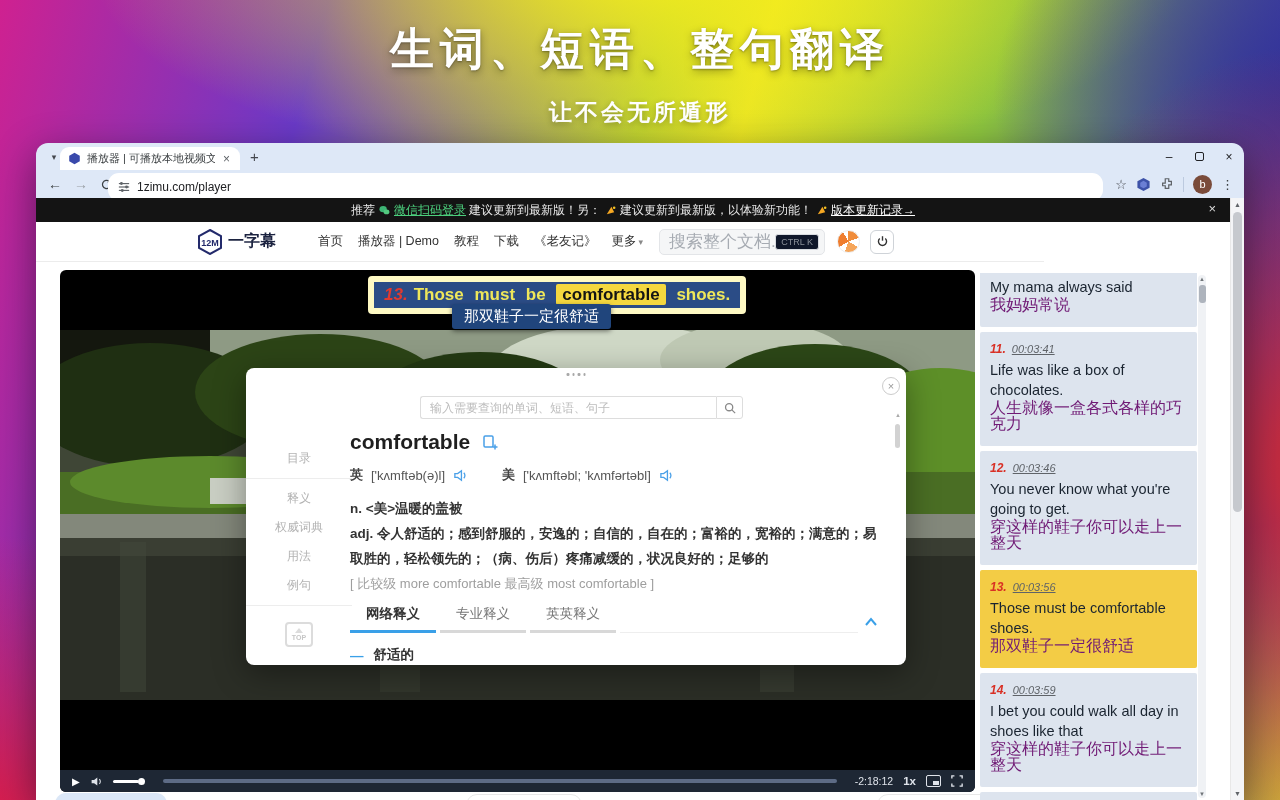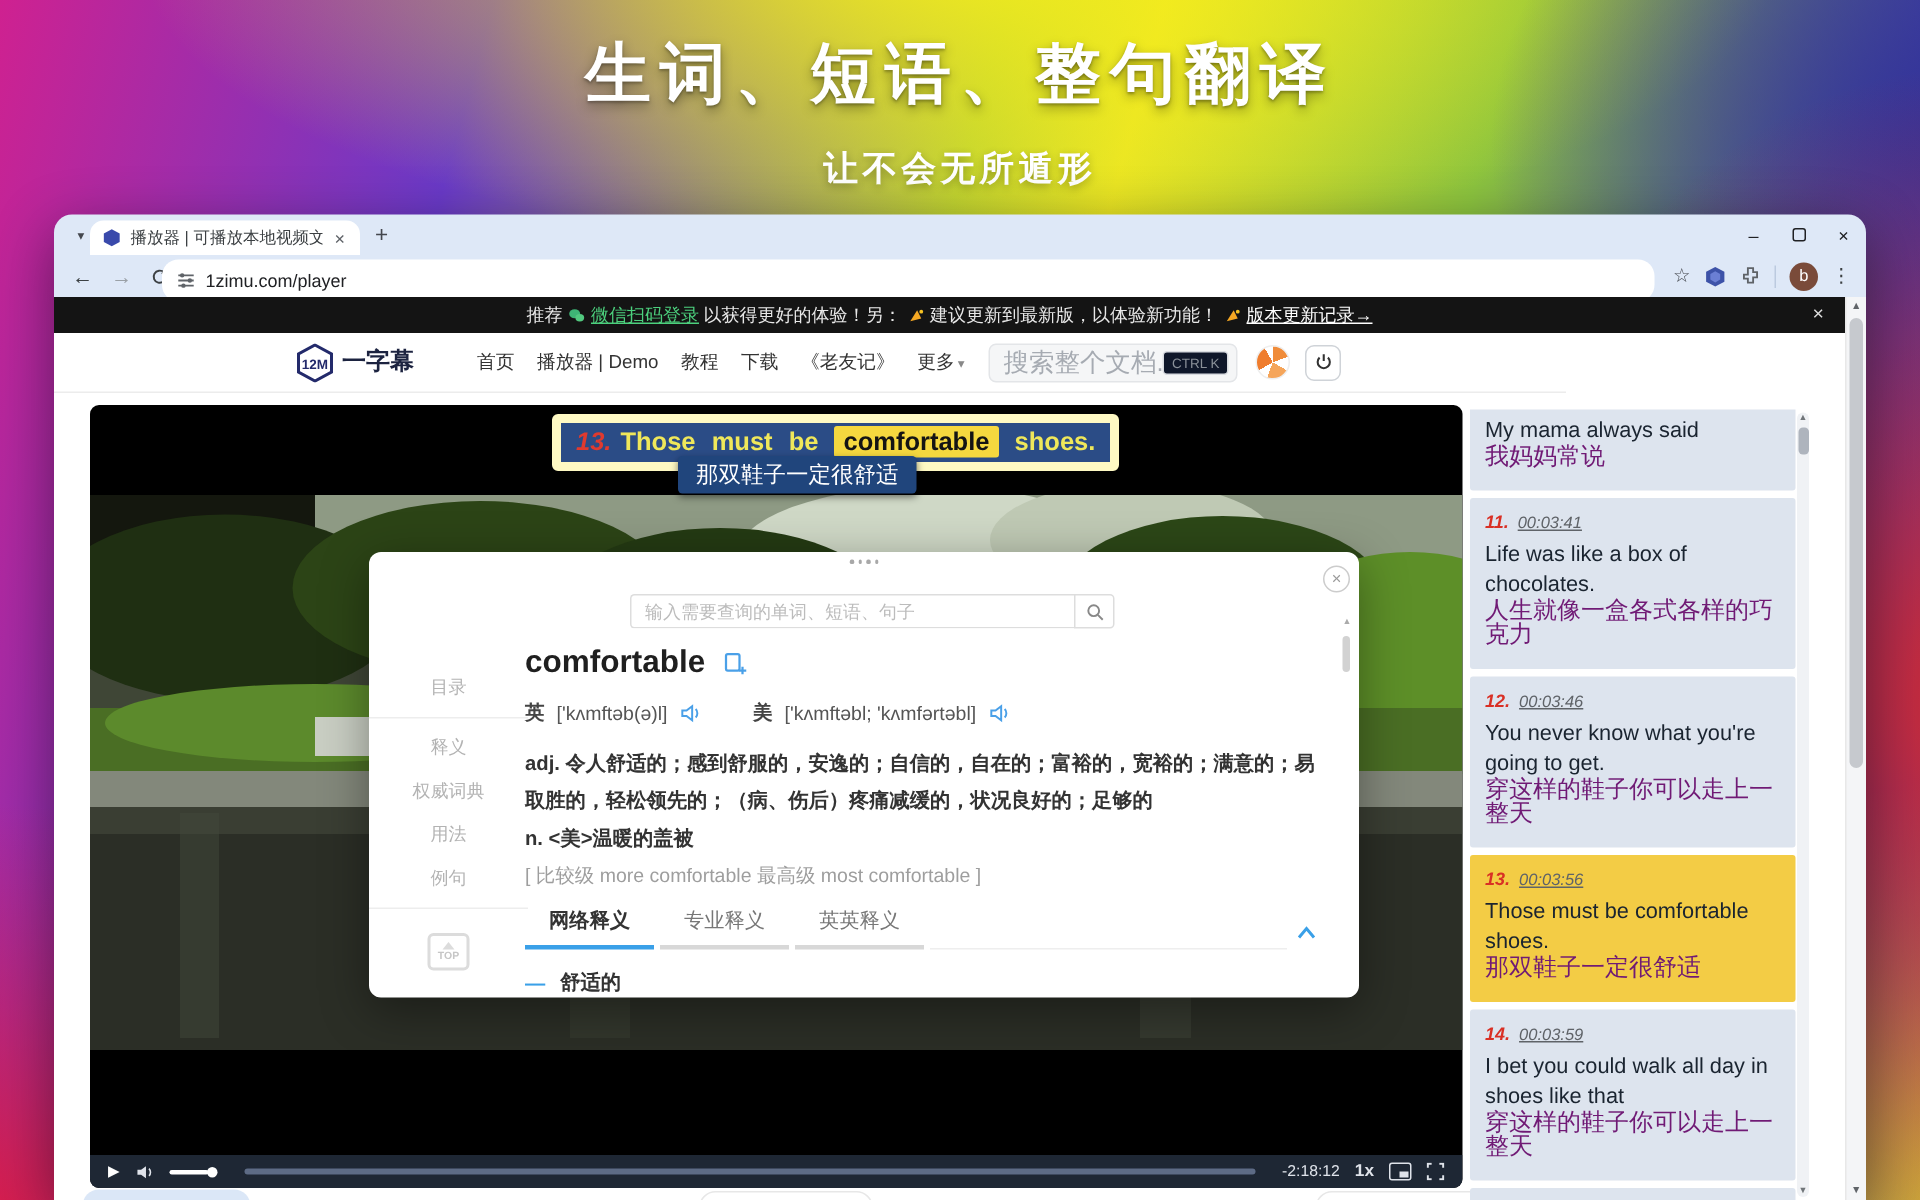--- a/index.html
+++ b/index.html
@@ -245,21 +245,21 @@
 
   <div class="page">
 
     <div class="notice">
       <span>推荐</span>
       <svg class="ic-inline" viewBox="0 0 12 12">
         <ellipse cx="4.5" cy="4.5" rx="4" ry="3.3" fill="#3eb575"></ellipse>
           <ellipse cx="8.2" cy="7.5" rx="3.2" ry="2.7" fill="#52c97f"></ellipse>
       </svg>
       <span class="lnk-green">微信扫码登录</span>
-      <span>以获得更好的体验！另：</span>
+      <span>建议更新到最新版！另：</span>
       <svg class="ic-inline" viewBox="0 0 12 12">
         <path d="M2 10 L7 2 L10 8 Z" fill="#f6a823"></path>
           <circle cx="10" cy="3" r="1.4" fill="#f6c223"></circle>
       </svg>
       <span>建议更新到最新版，以体验新功能！</span>
       <svg class="ic-inline" viewBox="0 0 12 12">
         <path d="M2 10 L7 2 L10 8 Z" fill="#f6a823"></path>
           <circle cx="10" cy="3" r="1.4" fill="#f6c223"></circle>
       </svg>
       <span class="lnk-white">版本更新记录→</span>
@@ -399,22 +399,22 @@
           </svg>
           <span class="phon-gap"></span>
           <span class="phon-lab">美</span>
           <span class="phon">['kʌmftəbl; 'kʌmfərtəbl]</span>
           <svg class="spk-ic" viewBox="0 0 16 16">
             <path d="M2 6v4h3l4 3V3L5 6z" fill="none" stroke="#4aa0e8" stroke-width="1.4"></path>
             <path d="M11.5 5c1.6 1.6 1.6 4.4 0 6" stroke="#4aa0e8" fill="none" stroke-width="1.4"></path>
           </svg>
         </div>
         <div class="defs">
+          <div>n. &lt;美&gt;温暖的盖被</div>
           <div>adj. 令人舒适的；感到舒服的，安逸的；自信的，自在的；富裕的，宽裕的；满意的；易取胜的，轻松领先的；（病、伤后）疼痛减缓的，状况良好的；足够的</div>
-          <div>n. &lt;美&gt;温暖的盖被</div>
         </div>
         <div class="forms">[ 比较级 more comfortable 最高级 most comfortable ]</div>
         <div class="dtabs">
 
           <span class="dtab active">网络释义</span>
             <span class="dtab">专业释义</span>
             <span class="dtab">英英释义</span>
             <span class="dtab-fill"></span>
           <svg class="dtab-caret" viewBox="0 0 14 10">
             <polyline points="2,8 7,2 12,8" fill="none" stroke="#3aa0e8" stroke-width="2"></polyline>

